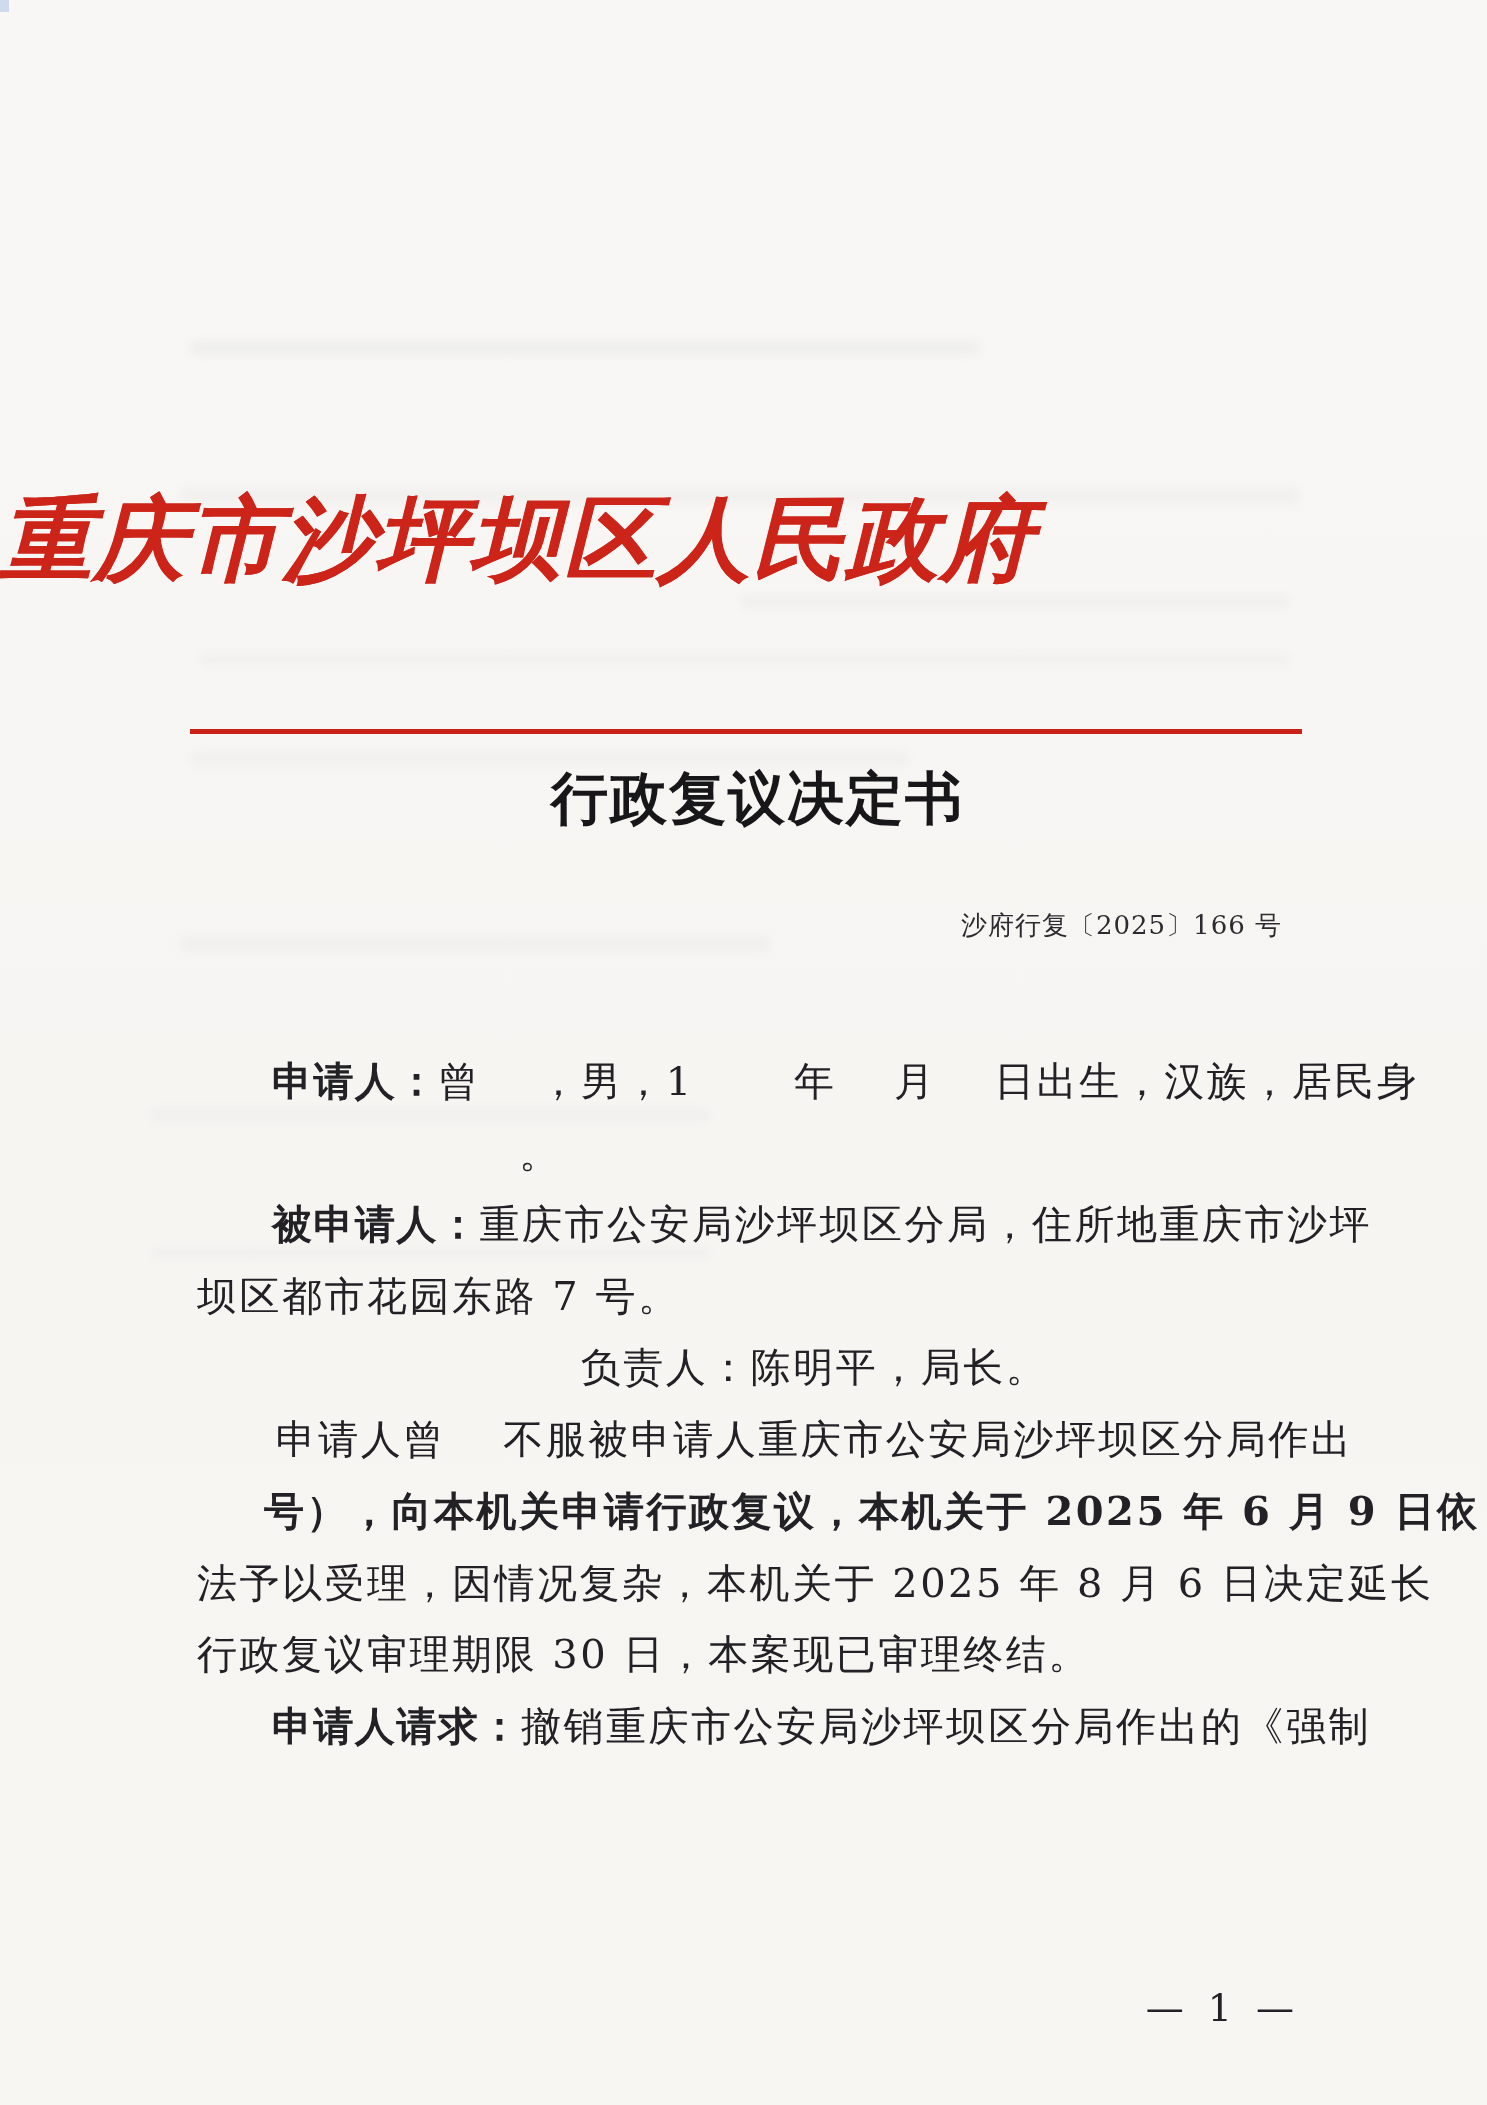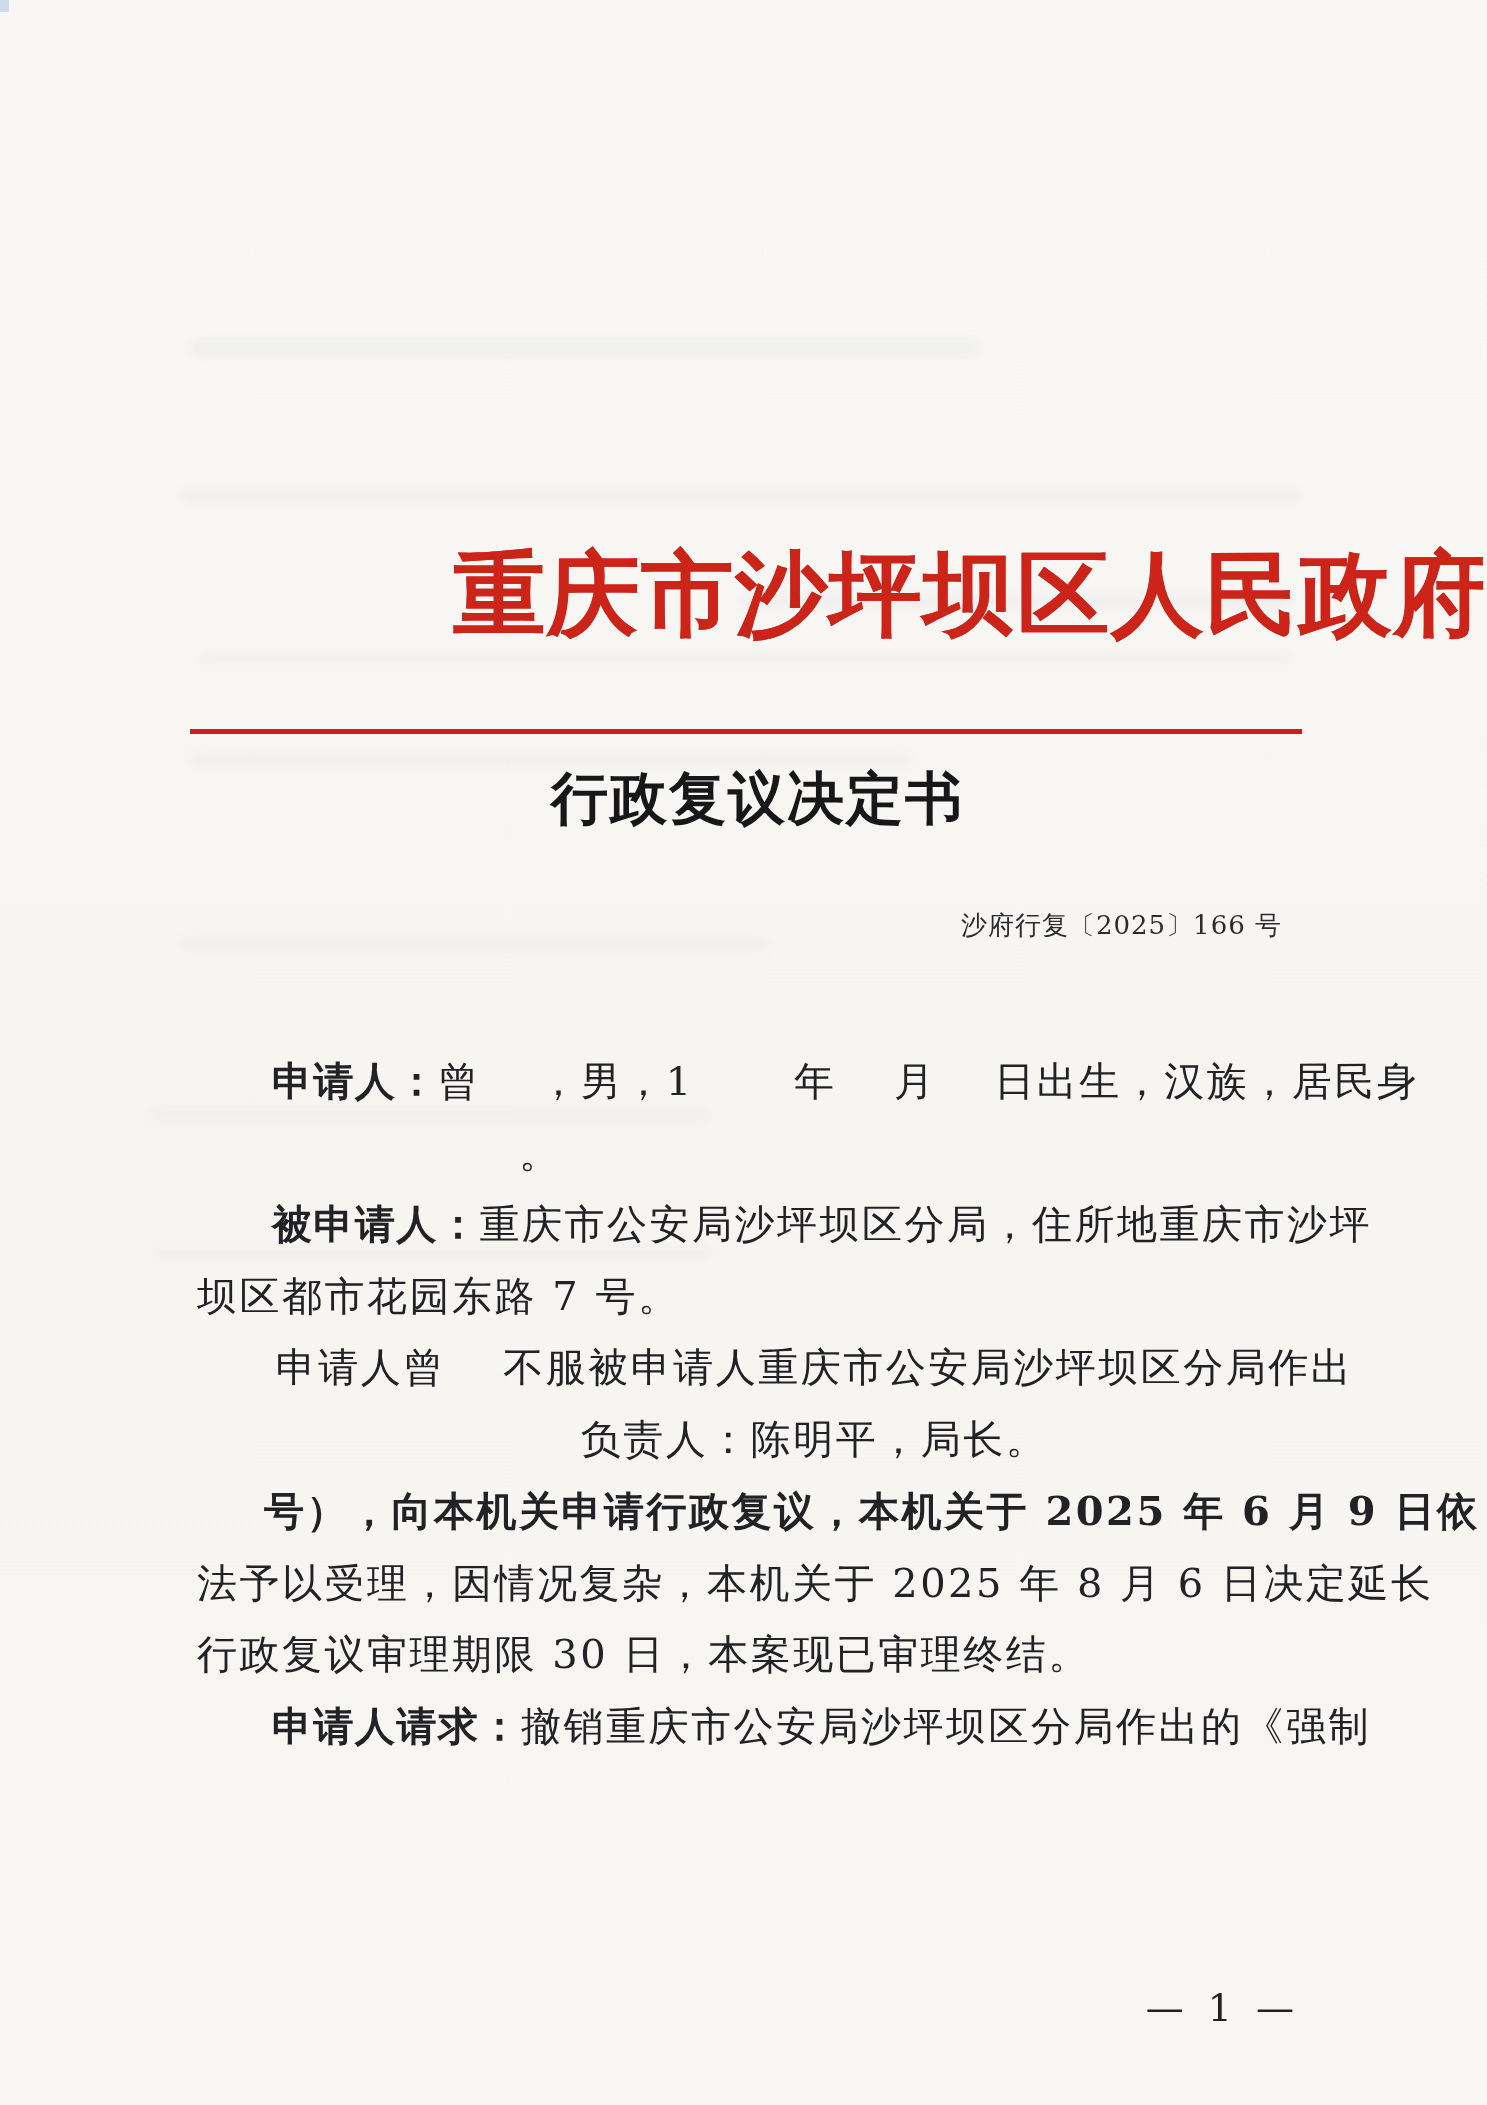--- a/index.html
+++ b/index.html
@@ -33,31 +33,32 @@
     top: 708
 px;
     width: 9px;
     height: 12px;
     background: #b9cde6;
     opacity: .65;
   }
 
   .org-title {
     position: absolute;
-    top: 544px;
+    top: 489px;
     left: 0;
     width: 100%;
-    text-align: right;
+    text-align: left;
     font-size: 92px;
     line-height: 1.1;
     font-weight: 700;
     letter-spacing: 2px;
     color: #cd241a;
     text-shadow: 0.5px 0 0 #cd241a;
     white-space: nowrap;
+    font-style: italic;
   }
 
   .red-rule {
     position: absolute;
     top: 729px;
     left: 190px;
     width: 1112px;
     height: 5px;
     background: #c92018;
   }
@@ -136,22 +137,22 @@
   <div class="red-rule"></div>
 
   <div class="doc-title">行政复议决定书</div>
   <div class="doc-number">沙府行复〔2025〕166 号</div>
 
   <div class="body-text">
     <div class="line ind-a"><span class="hei">申请人：</span><span>曾　 ，男，1　　 年　 月　 日出生，汉族，居民身</span></div>
     <div class="line ind-period"><span class="hei"></span><span>。</span></div>
     <div class="line ind-a"><span class="hei">被申请人：</span><span>重庆市公安局沙坪坝区分局，住所地重庆市沙坪</span></div>
     <div class="line"><span class="hei"></span><span>坝区都市花园东路 7 号。</span></div>
+    <div class="line ind-a"><span class="hei"></span><span>负责人：陈明平，局长。</span></div>
     <div class="line ind-a"><span class="hei"></span><span>申请人曾　 不服被申请人重庆市公安局沙坪坝区分局作出</span></div>
-    <div class="line ind-a"><span class="hei"></span><span>负责人：陈明平，局长。</span></div>
     <div class="line ind-num"><span class="hei"></span><span>号），向本机关申请行政复议，本机关于 2025 年 6 月 9 日依</span></div>
     <div class="line"><span class="hei"></span><span>法予以受理，因情况复杂，本机关于 2025 年 8 月 6 日决定延长</span></div>
     <div class="line"><span class="hei"></span><span>行政复议审理期限 30 日，本案现已审理终结。</span></div>
     <div class="line ind-a"><span class="hei">申请人请求：</span><span>撤销重庆市公安局沙坪坝区分局作出的《强制</span></div>
   </div>
 
   <div class="page-number">— 1 —</div>
 
 </div>
 

